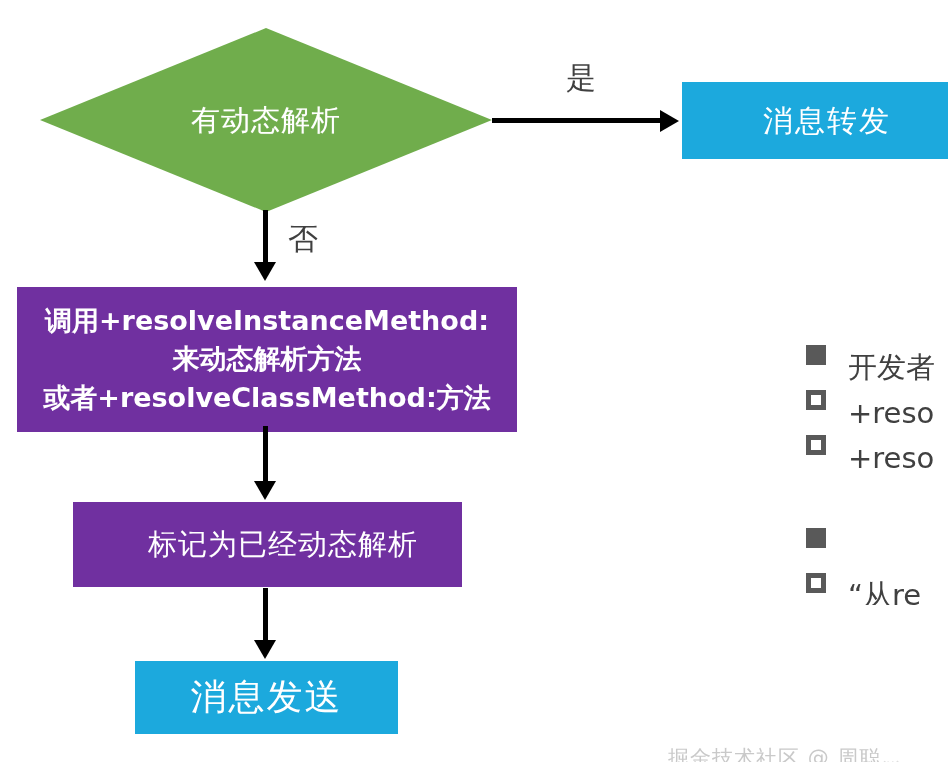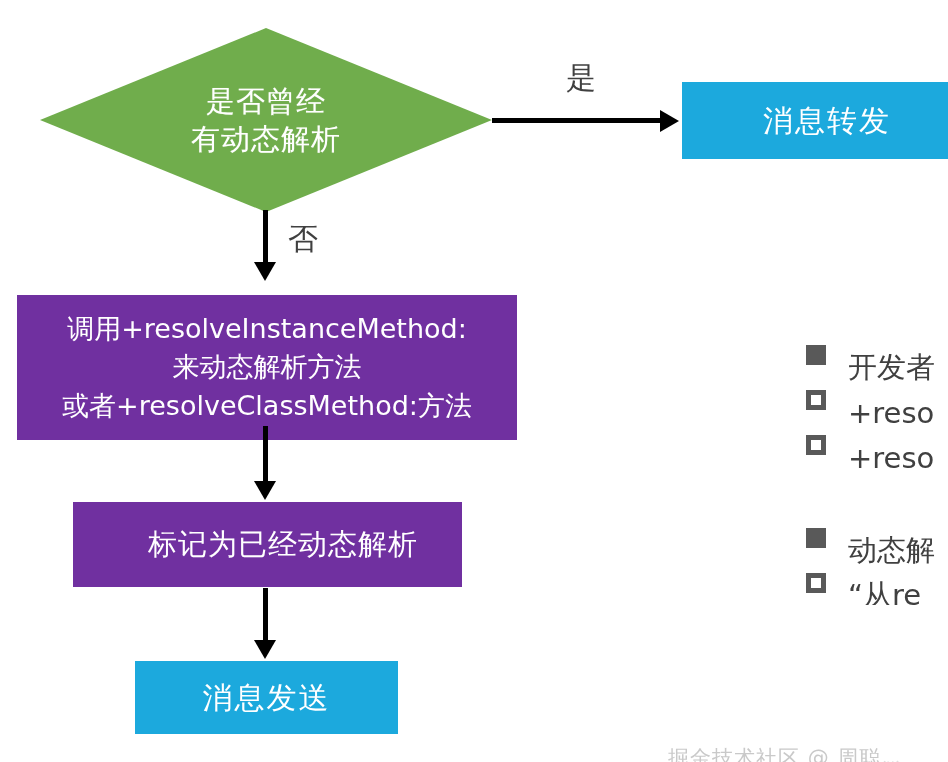--- a/index.html
+++ b/index.html
@@ -66,27 +66,27 @@
     top: 82px;
     width: 290px;
     height: 77px;
     font-family: "DejaVu Serif", "Liberation Serif", serif;
     font-size: 30px;
     letter-spacing: 2px;
   }
 
   #node-resolve {
     left: 17px;
-    top: 295px;
+    top: 287px;
     width: 500px;
     height: 145px;
     flex-direction: column;
     font-family: "DejaVu Sans", "Liberation Sans", sans-serif;
     font-size: 27px;
-    font-weight: 400;
+    font-weight: 700;
     line-height: 1.42;
     letter-spacing: 0px;
   }
   #node-resolve .ln { white-space: nowrap; }
 
   #node-marked {
     left: 73px;
     top: 502px;
     width: 389px;
     height: 85px;
@@ -95,21 +95,21 @@
     letter-spacing: 1px;
     padding-left: 31px;
   }
 
   #node-send {
     left: 135px;
     top: 661px;
     width: 263px;
     height: 73px;
     font-family: "DejaVu Serif", "Liberation Serif", serif;
-    font-size: 30px;
+    font-size: 36px;
     letter-spacing: 2px;
   }
 
   
   .conn {
     position: absolute;
     background: #000000;
   }
   .conn-h { height: 5px; }
   .conn-v { width: 5px; }
@@ -180,21 +180,20 @@
   #watermark .fade { color: #dedede; }
 </style>
 </head>
 <body>
 
 <div id="canvas">
 
   <div class="diamond-wrap">
     <div class="diamond-shape"></div>
     <div class="diamond-label">
-      <span>是否曾经</span>
       <span>有动态解析</span>
     </div>
   </div>
 
   <div class="conn conn-h" style="left:492px; top:118px; width:170px;"></div>
   <div class="arrow-head arrow-right" style="left:660px; top:110px;"></div>
   <div class="edge-label" style="left:566px; top:58px;">是</div>
 
   <div class="node box-cyan" id="node-forward">
     <span>消息转发</span>
@@ -233,21 +232,20 @@
       <span class="bullet bullet-hollow"></span>
       <span class="note-text">+reso</span>
     </div>
     <div class="note-row">
       <span class="bullet bullet-hollow"></span>
       <span class="note-text">+reso</span>
     </div>
     <div class="note-row spacer"></div>
     <div class="note-row">
       <span class="bullet bullet-filled"></span>
-      <span class="note-text">动态解</span>
     </div>
     <div class="note-row">
       <span class="bullet bullet-hollow"></span>
       <span class="note-text">“从re</span>
     </div>
   </div>
 
   <div id="watermark">
     <span>掘金技术社区 @ 周聪</span><span class="fade">灬</span>
   </div>

